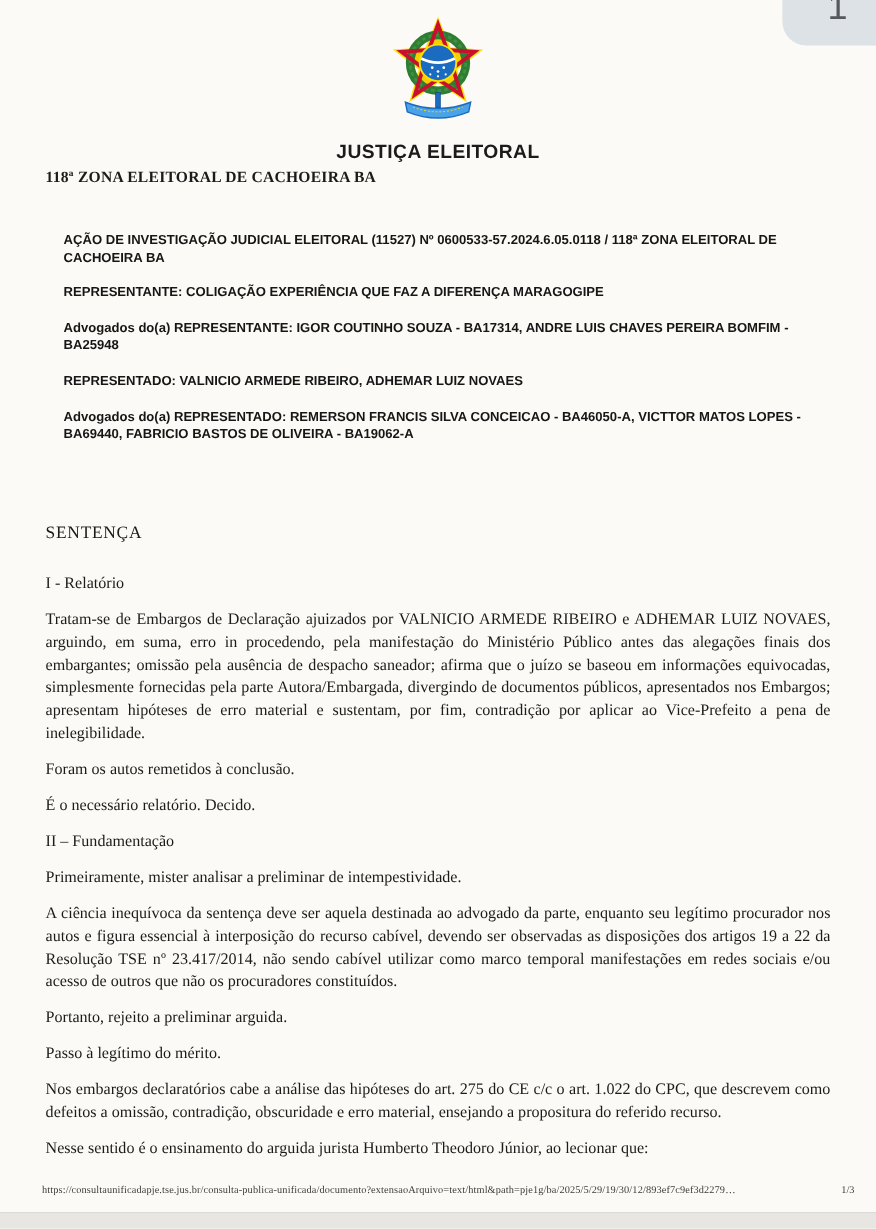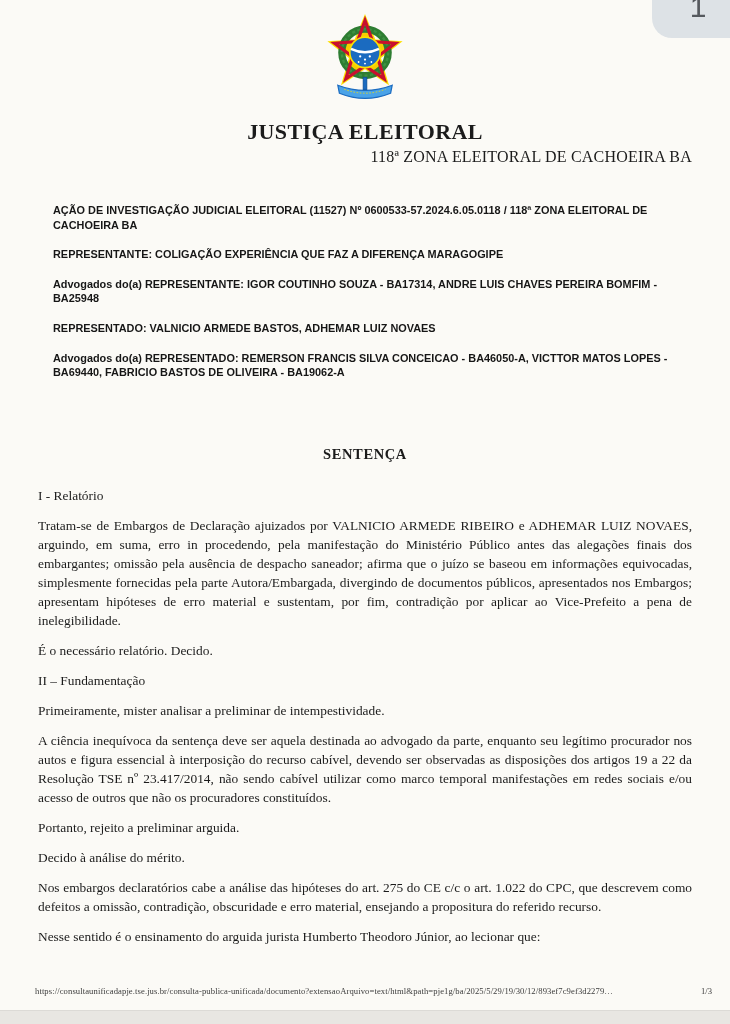--- a/index.html
+++ b/index.html
@@ -8,41 +8,41 @@
     background:#fbfaf6;
     font-family:"Liberation Serif", serif;
     color:#1b1b1b;
   }
   .doc-page{position:absolute;inset:0;padding:0 38px;box-sizing:border-box;}
 
   
   .emblem-wrap{text-align:center;margin-top:13px;height:90px;}
   .doc-title{
     text-align:center;margin-top:16px;
-    font-family:Liberation Serif, serif;font-weight:bold;font-size:22px;
+    font-family:Liberation Sans, sans-serif;font-weight:bold;font-size:16px;
     letter-spacing:.4px;
   }
   .doc-subtitle{
-    text-align:right;margin-top:3px;
-    font-family:"Liberation Serif", serif;font-weight:normal;font-size:16px;
+    text-align:left;margin-top:3px;
+    font-family:"Liberation Serif", serif;font-weight:bold;font-size:13px;
     letter-spacing:.2px;
   }
 
   
   .case-block{
     margin-top:37px;
     font-family:"Liberation Sans", sans-serif;
     font-weight:bold;font-size:10.9px;line-height:1.34;color:#161616;
   }
   .case-block p{margin:15px;}
 
   
   .section-heading{
-    text-align:center;margin-top:66px;
-    font-weight:bold;font-size:14.5px;letter-spacing:.6px;
+    text-align:left;margin-top:66px;
+    font-weight:normal;font-size:14.5px;letter-spacing:.6px;
   }
 
   
   .doc-body{margin-top:23px;font-size:13.4px;line-height:1.42;text-align:justify;}
   .doc-body p{margin:0 0 11px 0;}
 
   
   .doc-footer{
     position:absolute;left:35px;right:18px;bottom:28px;
     display:flex;justify-content:space-between;align-items:center;
@@ -99,35 +99,36 @@
     </svg>
   </div>
 
   <div class="doc-title">JUSTIÇA ELEITORAL</div>
   <div class="doc-subtitle">118ª ZONA ELEITORAL DE CACHOEIRA BA</div>
 
   <div class="case-block">
     <p>AÇÃO DE INVESTIGAÇÃO JUDICIAL ELEITORAL (11527) Nº 0600533-57.2024.6.05.0118 / 118ª ZONA ELEITORAL DE CACHOEIRA BA</p>
     <p>REPRESENTANTE: COLIGAÇÃO EXPERIÊNCIA QUE FAZ A DIFERENÇA MARAGOGIPE</p>
     <p>Advogados do(a) REPRESENTANTE: IGOR COUTINHO SOUZA - BA17314, ANDRE LUIS CHAVES PEREIRA BOMFIM - BA25948</p>
-    <p>REPRESENTADO: VALNICIO ARMEDE BASTOS, ADHEMAR LUIZ NOVAES</p>
+    <p>REPRESENTADO: VALNICIO ARMEDE RIBEIRO, ADHEMAR LUIZ NOVAES</p>
     <p>Advogados do(a) REPRESENTADO: REMERSON FRANCIS SILVA CONCEICAO - BA46050-A, VICTTOR MATOS LOPES - BA69440, FABRICIO BASTOS DE OLIVEIRA - BA19062-A</p>
   </div>
 
   <div class="section-heading">SENTENÇA</div>
 
   <div class="doc-body">
     <p>I - Relatório</p>
     <p>Tratam-se de Embargos de Declaração ajuizados por VALNICIO ARMEDE RIBEIRO e ADHEMAR LUIZ NOVAES, arguindo, em suma, erro in procedendo, pela manifestação do Ministério Público antes das alegações finais dos embargantes; omissão pela ausência de despacho saneador; afirma que o juízo se baseou em informações equivocadas, simplesmente fornecidas pela parte Autora/Embargada, divergindo de documentos públicos, apresentados nos Embargos; apresentam hipóteses de erro material e sustentam, por fim, contradição por aplicar ao Vice-Prefeito a pena de inelegibilidade.</p>
+    <p>Foram os autos remetidos à conclusão.</p>
     <p>É o necessário relatório. Decido.</p>
     <p>II – Fundamentação</p>
     <p>Primeiramente, mister analisar a preliminar de intempestividade.</p>
     <p>A ciência inequívoca da sentença deve ser aquela destinada ao advogado da parte, enquanto seu legítimo procurador nos autos e figura essencial à interposição do recurso cabível, devendo ser observadas as disposições dos artigos 19 a 22 da Resolução TSE nº 23.417/2014, não sendo cabível utilizar como marco temporal manifestações em redes sociais e/ou acesso de outros que não os procuradores constituídos.</p>
     <p>Portanto, rejeito a preliminar arguida.</p>
-    <p>Decido à análise do mérito.</p>
+    <p>Passo à legítimo do mérito.</p>
     <p>Nos embargos declaratórios cabe a análise das hipóteses do art. 275 do CE c/c o art. 1.022 do CPC, que descrevem como defeitos a omissão, contradição, obscuridade e erro material, ensejando a propositura do referido recurso.</p>
     <p>Nesse sentido é o ensinamento do arguida jurista Humberto Theodoro Júnior, ao lecionar que:</p>
   </div>
 
   <div class="doc-footer">
     <span class="footer-url">https://consultaunificadapje.tse.jus.br/consulta-publica-unificada/documento?extensaoArquivo=text/html&amp;path=pje1g/ba/2025/5/29/19/30/12/893ef7c9ef3d2279…</span>
     <span class="footer-page">1/3</span>
   </div>
 </div>
 

